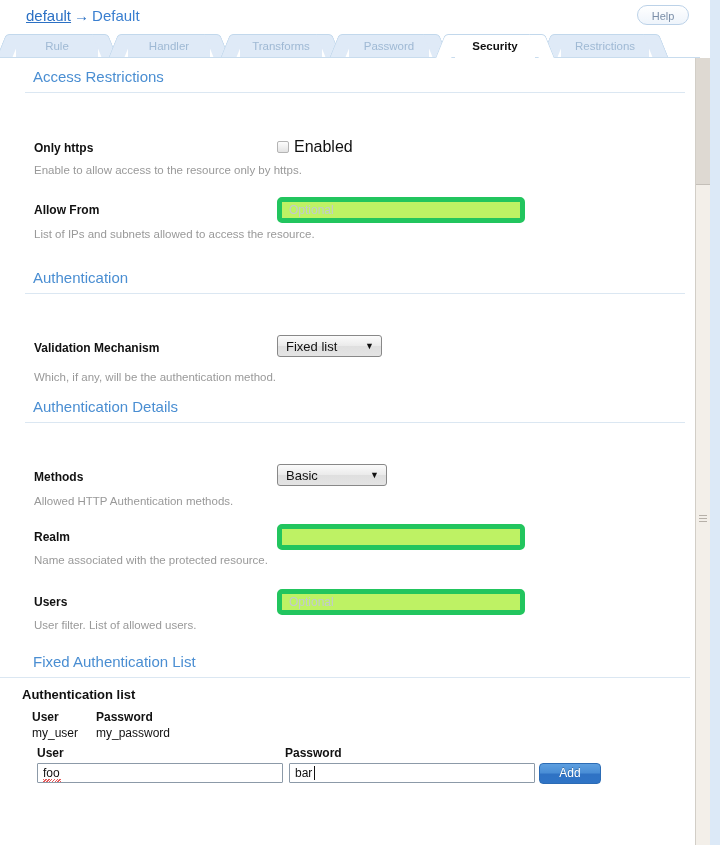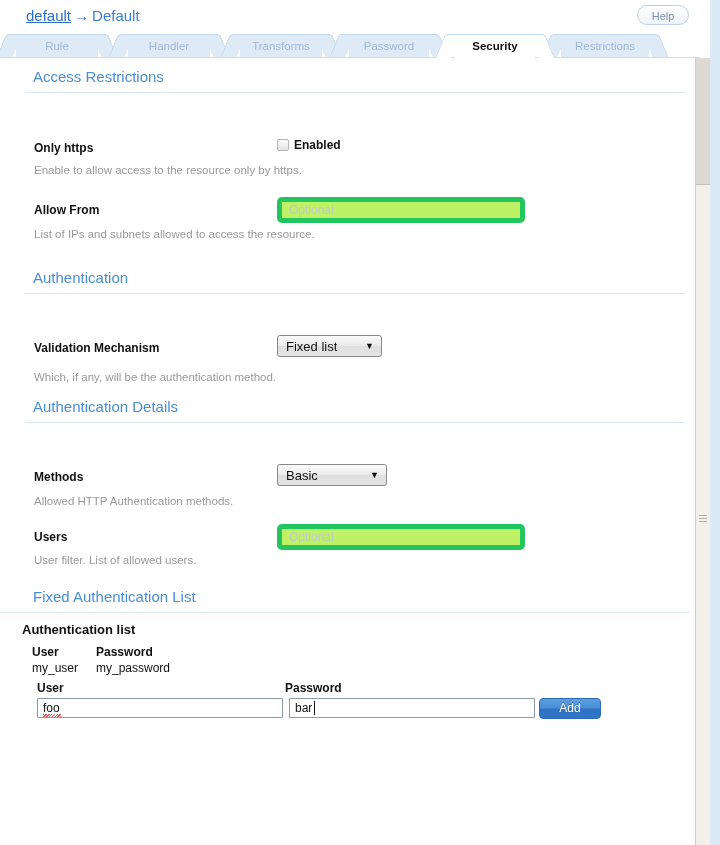--- a/index.html
+++ b/index.html
@@ -249,24 +249,23 @@
   }
   .checkbox-box {
     width: 12px; height: 12px;
     box-sizing: border-box;
     border: 1px solid #b4b4b4;
     border-radius: 2px;
     background: linear-gradient(to bottom, #fdfdfd 0%, #e3e3e3 100%);
     display: inline-block;
   }
   .checkbox-label {
-    font-size: 12px;
-    color: #111;
-    white-space: nowrap;
-    font-weight: bold;
+    font-size: 16px;
+    color: #111;
+    white-space: nowrap;
   }
 
   
   .sub-head {
     font-size: 13px;
     font-weight: bold;
     color: #111;
     padding-left: 22px;
   }
   .auth-table {
@@ -473,20 +472,27 @@
       <div class="field-label" style="top:47px;">Methods</div>
       <div class="field-control" style="top:41px;">
         <div class="select-box" style="width:110px;">
           <span class="select-value">Basic</span>
           <span class="select-arrow">▼</span>
         </div>
       </div>
       <div class="field-help" style="top:72px;">Allowed HTTP Authentication methods.</div>
     </div>
 
+    <div class="field-row" style="height:65px;">
+      <div class="field-label" style="top:42px;">Realm</div>
+      <div class="field-control" style="top:36px;">
+        <input class="text-input" type="text" placeholder="" value="" style="">
+      </div>
+      <div class="field-help" style="top:66px;">Name associated with the protected resource.</div>
+    </div>
 
     <div class="field-row" style="height:62px;">
       <div class="field-label" style="top:42px;">Users</div>
       <div class="field-control" style="top:36px;">
         <input class="text-input" type="text" placeholder="Optional" value="" style="">
       </div>
       <div class="field-help" style="top:66px;">User filter. List of allowed users.</div>
     </div>
 
     <div class="section-title" style="padding-top:38px;">Fixed Authentication List</div>

